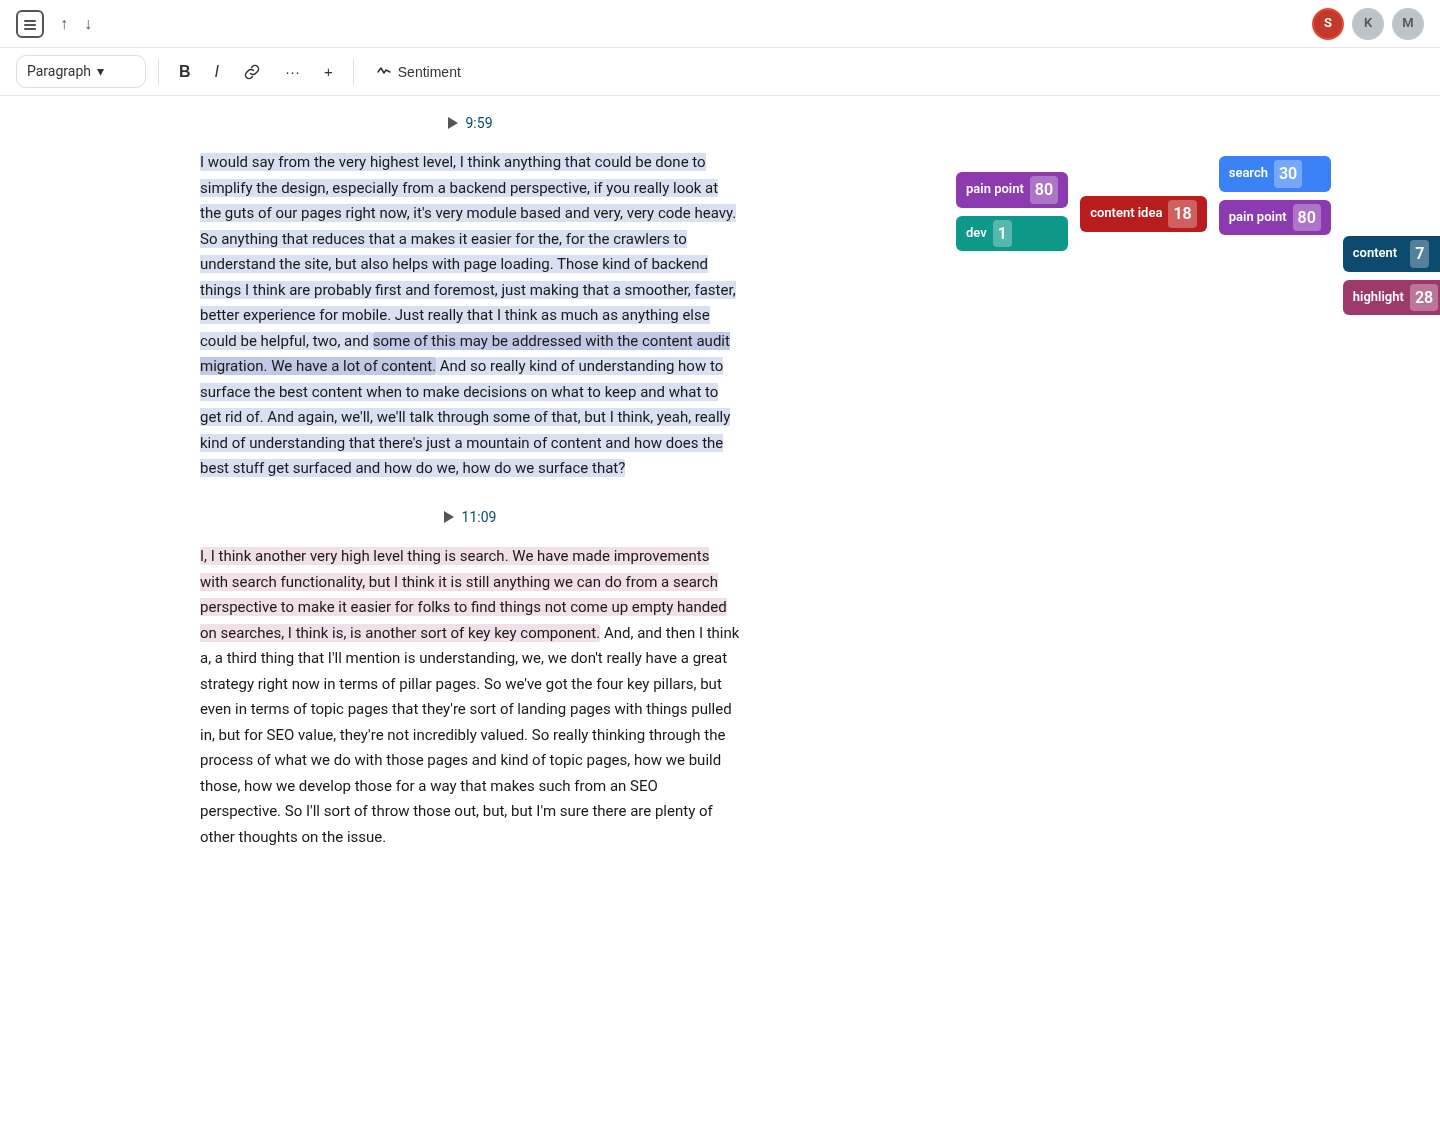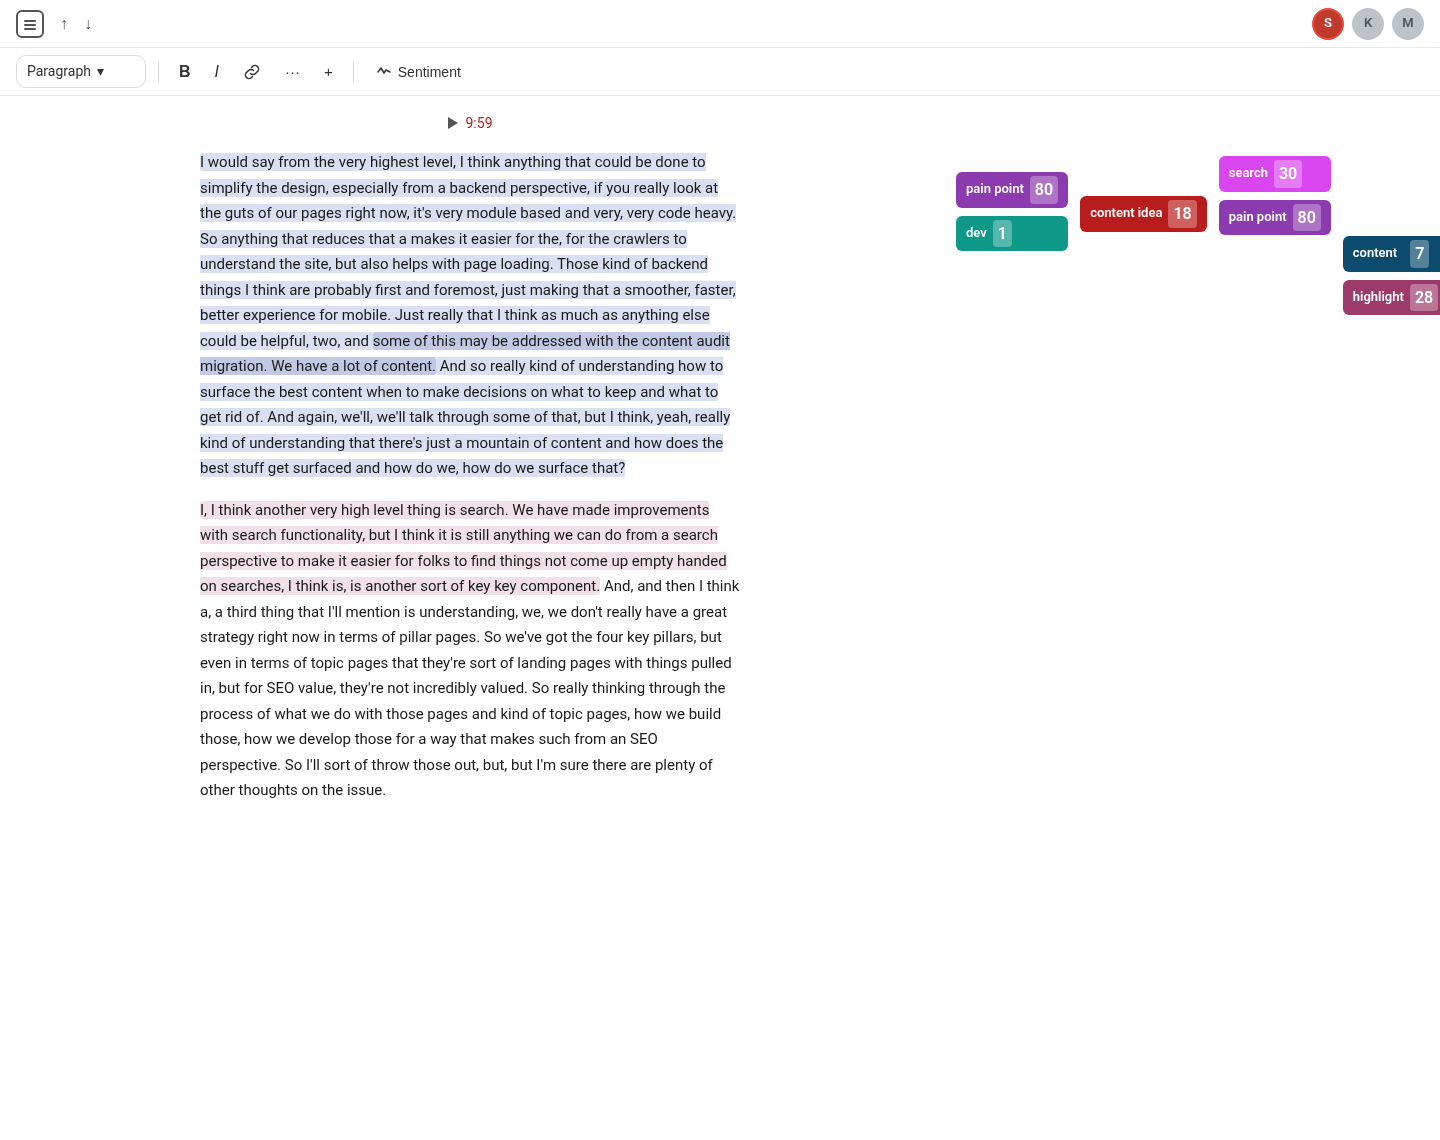--- a/index.html
+++ b/index.html
@@ -140,21 +140,21 @@
       gap: 12px;
     }
 
     
     .timestamp-row {
       display: flex;
       align-items: center;
       justify-content: center;
       gap: 8px;
       padding: 16px 0 8px;
-      color: #b91c1c;
+      color: #0c4a6e;
       font-size: 14px;
       text-align: center;
     }
     .play-icon {
       width: 0;
       height: 0;
       border-top: 6px solid transparent;
       border-bottom: 6px solid transparent;
       border-left: 10px solid #555;
       display: inline-block;
@@ -187,21 +187,21 @@
       padding: 4px 10px;
       border-radius: 6px;
       font-size: 13px;
       font-weight: 600;
       color: #fff;
       white-space: nowrap;
     }
     .tag-purple { background: #8b3aaf; }
     .tag-teal { background: #0e9888; }
     .tag-blue-dark { background: #b91c1c; }
-    .tag-orange { background: #d946ef; }
+    .tag-orange { background: #3b82f6; }
     .tag-green { background: #0c4a6e; gap: 13px; }
     .tag-pink { background: #9c3a6a; }
 
     .tag-count {
       background: rgba(255,255,255,0.3);
       border-radius: 4px;
       padding: 1px 5px;
       font-size: 16px;
     }
 
@@ -272,20 +272,26 @@
       <button class="toolbar-btn" style="padding:0">
         <span class="play-icon"></span>
       </button>
       <span>9:59</span>
     </div>
 
     <div class="text-block">
       <span class="text-segment-highlighted-blue">I would say from the very highest level, I think anything that could be done to simplify the design, especially from a backend perspective, if you really look at the guts of our pages right now, it's very module based and very, very code heavy. So anything that reduces that a makes it easier for the, for the crawlers to understand the site, but also helps with page loading. Those kind of backend things I think are probably first and foremost, just making that a smoother, faster, better experience for mobile. Just really that I think as much as anything else could be helpful, two, and </span><span class="text-segment-highlighted-blue" style="background-color: rgba(80, 100, 180, 0.35);">some of this may be addressed with the content audit migration. We have a lot of content.</span><span class="text-segment-highlighted-blue"> And so really kind of understanding how to surface the best content when to make decisions on what to keep and what to get rid of. And again, we'll, we'll talk through some of that, but I think, yeah, really kind of understanding that there's just a mountain of content and how does the best stuff get surfaced and how do we, how do we surface that?</span>
     </div>
 
+    <div class="timestamp-row">
+      <button class="toolbar-btn" style="padding:0">
+        <span class="play-icon"></span>
+      </button>
+      <span>11:09</span>
+    </div>
 
     <div class="text-block">
       <span class="text-segment-highlighted-pink">I, I think another very high level thing is search. We have made improvements with search functionality, but I think it is still anything we can do from a search perspective to make it easier for folks to find things not come up empty handed on searches, I think is, is another sort of key key component.</span><span> And, and then I think a, a third thing that I'll mention is understanding, we, we don't really have a great strategy right now in terms of pillar pages. So we've got the four key pillars, but even in terms of topic pages that they're sort of landing pages with things pulled in, but for SEO value, they're not incredibly valued. So really thinking through the process of what we do with those pages and kind of topic pages, how we build those, how we develop those for a way that makes such from an SEO perspective. So I'll sort of throw those out, but, but I'm sure there are plenty of other thoughts on the issue.</span>
     </div>
 
   </div>
 
   <div class="sidebar">
 
     <div class="sidebar-group" style="margin-top: 56px;">

